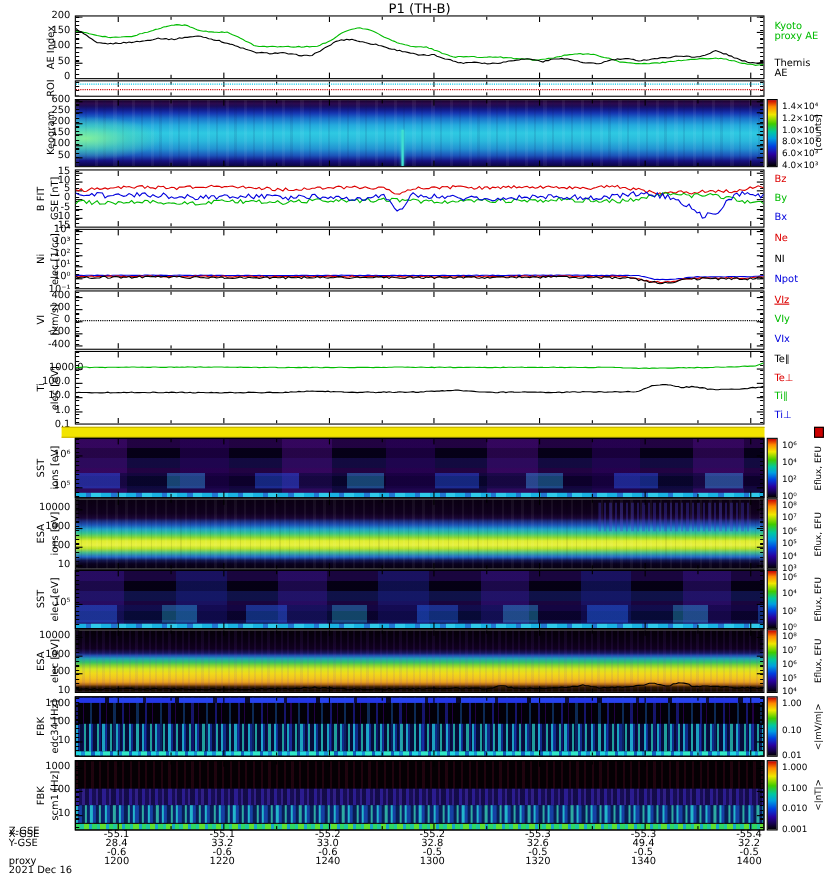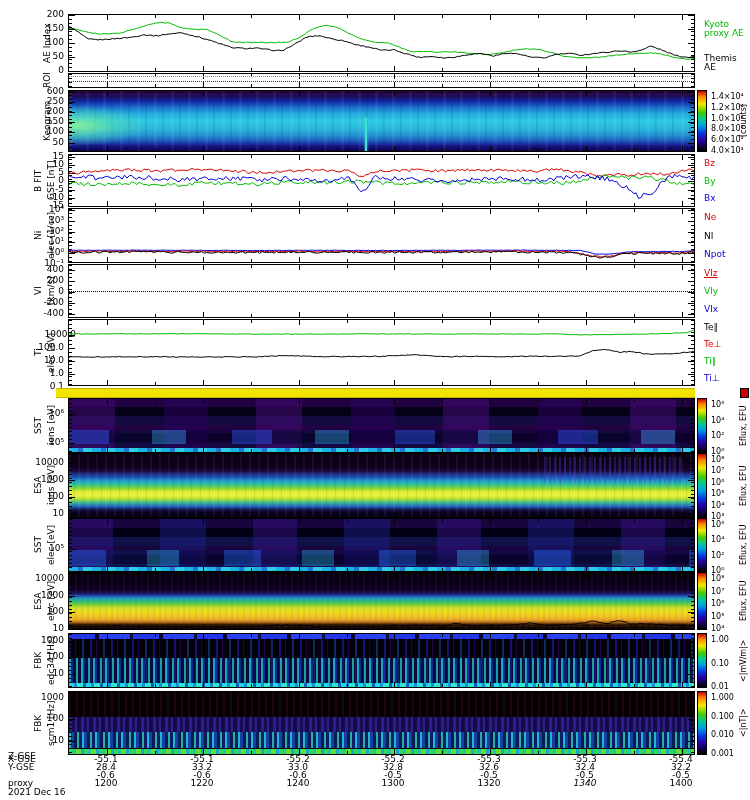--- a/index.html
+++ b/index.html
@@ -51,20 +51,21 @@
   .b-haze{top:4%;height:42%;left:76%;right:2%;background:repeating-linear-gradient(90deg, rgba(70,60,200,.35) 0 2px, rgba(0,0,0,0) 2px 5px)}
   .b-keoline{position:absolute;width:2px;top:45%;bottom:0;background:#40e0d0;box-shadow:0 0 3px #40e0d0}
   .sep{position:absolute;background:#f2e400;border-top:1px solid #c8b400;border-bottom:1px solid #c8b400}
   .sepmark{position:absolute;background:#cc0000;border:1px solid #000}
   svg{position:absolute;left:0;top:0;pointer-events:none}
 </style>
 </head>
 <body>
 
 <div id="root">
+  <div class="title">P1 (TH-B)</div>
 <div class="panel t-ae" style="left: 68px; width: 627px; top: 14px; height: 58px;">
       <div style="position: absolute; left: 0px; top: 0px; bottom: 0px; width: 3px; background: repeating-linear-gradient(rgb(0, 0, 0) 0px, rgb(0, 0, 0) 1px, rgba(0, 0, 0, 0) 1px, rgba(0, 0, 0, 0) 4px);"></div>
       <div style="position: absolute; right: 0px; top: 0px; bottom: 0px; width: 3px; background: repeating-linear-gradient(rgb(0, 0, 0) 0px, rgb(0, 0, 0) 1px, rgba(0, 0, 0, 0) 1px, rgba(0, 0, 0, 0) 4px);"></div>
       <div class="tick" style="left: 0px; top: 0px; width: 6px; height: 1px;"></div>
       <div class="tick" style="right: 0px; top: 0px; width: 6px; height: 1px;"></div>
       <div class="tick" style="left: 0px; top: 14px; width: 6px; height: 1px;"></div>
       <div class="tick" style="right: 0px; top: 14px; width: 6px; height: 1px;"></div>
       <div class="tick" style="left: 0px; top: 28px; width: 6px; height: 1px;"></div>
       <div class="tick" style="right: 0px; top: 28px; width: 6px; height: 1px;"></div>
       <div class="tick" style="left: 0px; top: 42px; width: 6px; height: 1px;"></div>
@@ -730,21 +731,21 @@
     <div class="xlab" style="left: 276px; width: 44px; top: 779px;">1240</div>
     <div class="xlab" style="left: 371px; width: 44px; top: 755px;">-55.2</div>
     <div class="xlab" style="left: 371px; width: 44px; top: 763px;">32.8</div>
     <div class="xlab" style="left: 371px; width: 44px; top: 771px;">-0.5</div>
     <div class="xlab" style="left: 371px; width: 44px; top: 779px;">1300</div>
     <div class="xlab" style="left: 467px; width: 44px; top: 755px;">-55.3</div>
     <div class="xlab" style="left: 467px; width: 44px; top: 763px;">32.6</div>
     <div class="xlab" style="left: 467px; width: 44px; top: 771px;">-0.5</div>
     <div class="xlab" style="left: 467px; width: 44px; top: 779px;">1320</div>
     <div class="xlab" style="left: 563px; width: 44px; top: 755px;">-55.3</div>
-    <div class="xlab" style="left: 563px; width: 44px; top: 763px;">32.4</div>
+    <div class="xlab" style="left: 563px; width: 44px; top: 763px;">49.4</div>
     <div class="xlab" style="left: 563px; width: 44px; top: 771px;">-0.5</div>
-    <div class="xlab" style="left: 563px; width: 44px; top: 779px; font-style: italic;">1340</div>
+    <div class="xlab" style="left: 563px; width: 44px; top: 779px;">1340</div>
     <div class="xlab" style="left: 659px; width: 44px; top: 755px;">-55.4</div>
     <div class="xlab" style="left: 659px; width: 44px; top: 763px;">32.2</div>
     <div class="xlab" style="left: 659px; width: 44px; top: 771px;">-0.5</div>
     <div class="xlab" style="left: 659px; width: 44px; top: 779px;">1400</div>
     <div class="hdr" style="left: 8px; top: 788px;">2021 Dec 16</div>
   </div>
 
 </body></html>

